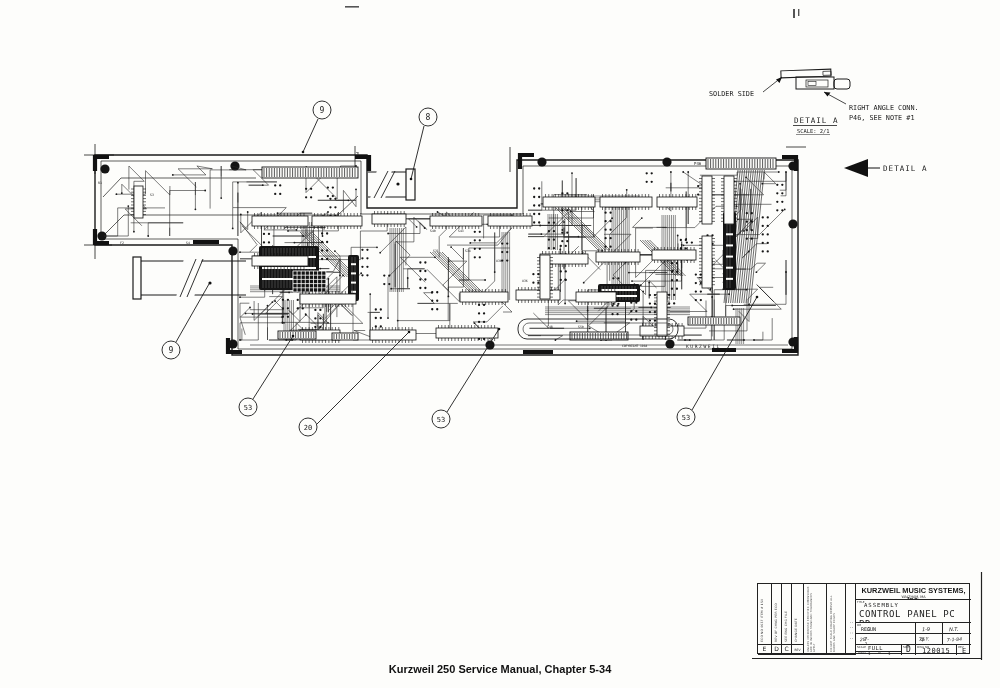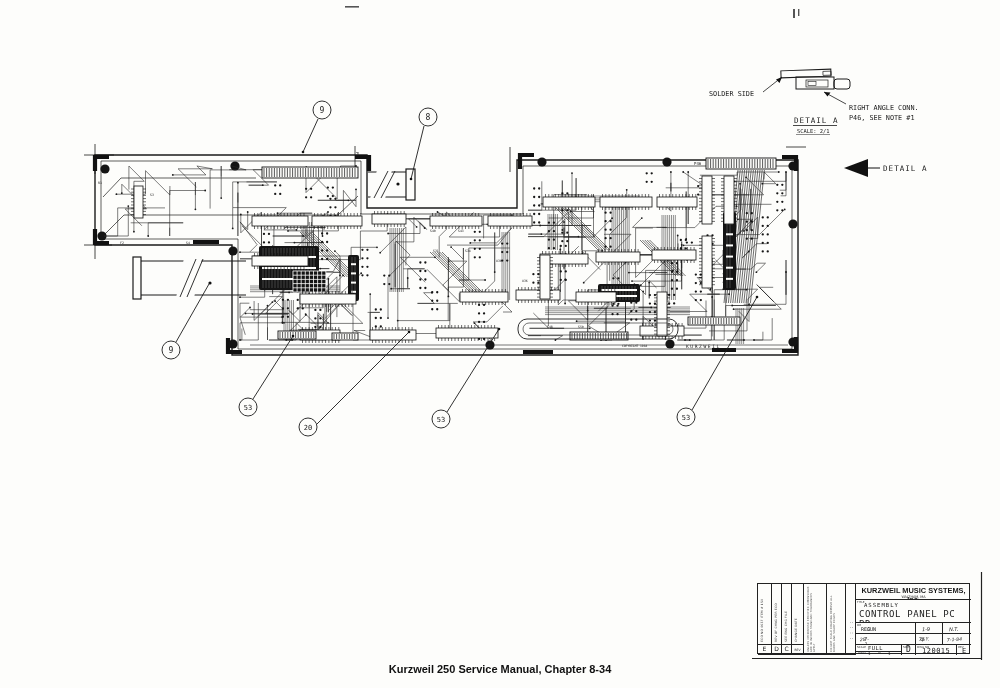--- a/index.html
+++ b/index.html
@@ -1027,15 +1027,15 @@
   <div class="cell" style="left:158px;top:61px;width:41px;height:10px;border-bottom:none;text-decoration:underline;">
     <div class="lbl">DWG NO</div>
     <div style="position:absolute;left:6px;top:1.5px;font-size:7px;letter-spacing:.5px;font-family:'DejaVu Sans Mono',monospace;">120015</div>
   </div>
   <div class="cell" style="left:199px;top:61px;width:14px;height:10px;border-bottom:none;border-right:none;">
     <div class="lbl">REV</div>
     <div style="position:absolute;left:5px;top:1.5px;font-size:7px;font-family:'DejaVu Sans Mono',monospace;">E</div>
   </div>
 </div>
 
-<div class="caption">Kurzweil 250 Service Manual, Chapter 8-34</div>
+<div class="caption">Kurzweil 250 Service Manual, Chapter 5-34</div>
 
 </div>
 
 </body></html>

